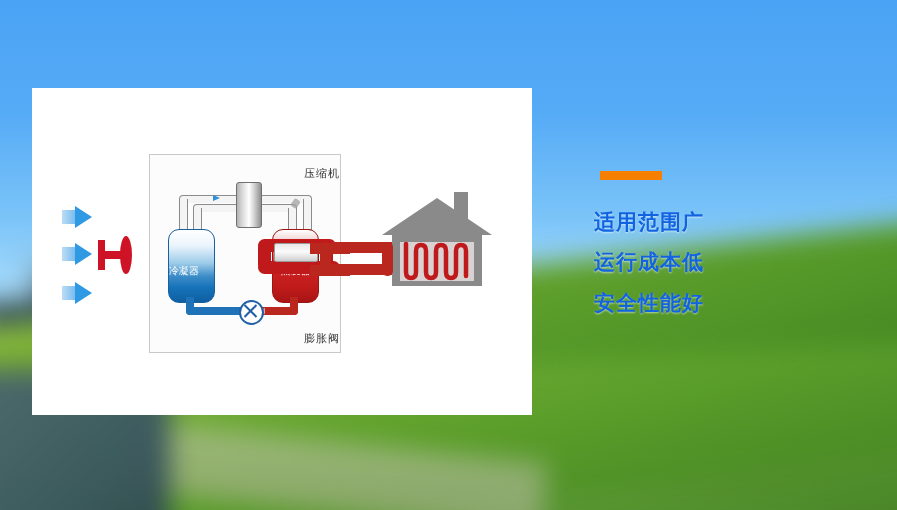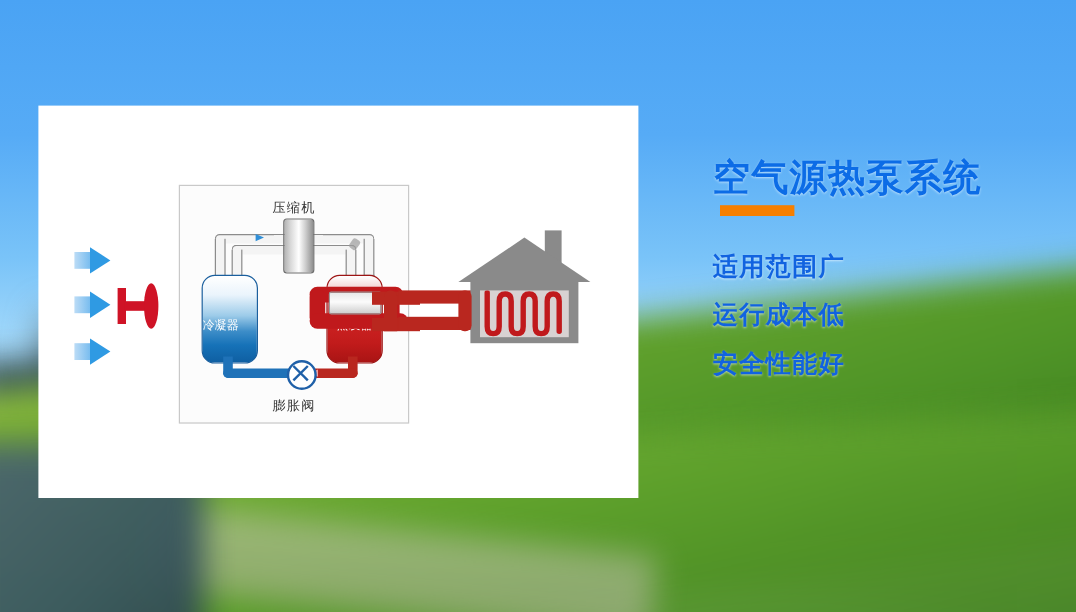--- a/index.html
+++ b/index.html
@@ -74,21 +74,21 @@
   
   .card{
     position:absolute;left:32px;top:88px;width:500px;height:327px;
     background:#ffffff;
   }
   .diagram-box{
     position:absolute;left:117px;top:66px;width:190px;height:197px;
     border:1px solid #c9c9c9;background:#fcfcfc;
   }
   .diagram-label{
-    position:absolute;left:0;width:100%;text-align:center;
+    position:absolute;left:0;width:100%;text-align:right;
     font-size:11px;color:#333;font-family:"DejaVu Sans","Liberation Sans",sans-serif;
     letter-spacing:1px;
   }
 
   
   .arrow{
     position:absolute;width:30px;height:22px;
   }
   .arrow .tailbox{
     position:absolute;left:0;top:4px;width:15px;height:14px;
@@ -246,20 +246,19 @@
         <svg width="74" height="39" viewBox="0 0 74 39">
           <path d="M6 2 L6 30 Q6 36 11 36 Q16 36 16 30 L16 9 Q16 3 21 3 Q26 3 26 9 L26 30 Q26 36 31 36 Q36 36 36 30 L36 9 Q36 3 41 3 Q46 3 46 9 L46 30 Q46 36 51 36 Q56 36 56 30 L56 9 Q56 3 61 3 Q66 3 66 9 L66 34" fill="none" stroke="#c0191c" stroke-width="4.5" stroke-linecap="round"></path>
         </svg>
       </div>
     </div>
 
     <div class="pipe" style="left:350px;top:154px;width:11px;height:34px;border-radius:5px;"></div>
     <div class="pipe" style="left:288px;top:154px;width:11px;height:34px;border-radius:5px 5px 0 0;"></div>
   </div>
 
-  <div class="title">空气源热泵系统</div>
   <div class="ubar"></div>
 
   <div class="feat" style="top:208px;">适用范围广</div>
   <div class="feat" style="top:248px;">运行成本低</div>
   <div class="feat" style="top:289px;">安全性能好</div>
 
 </div>
 
 </body></html>

